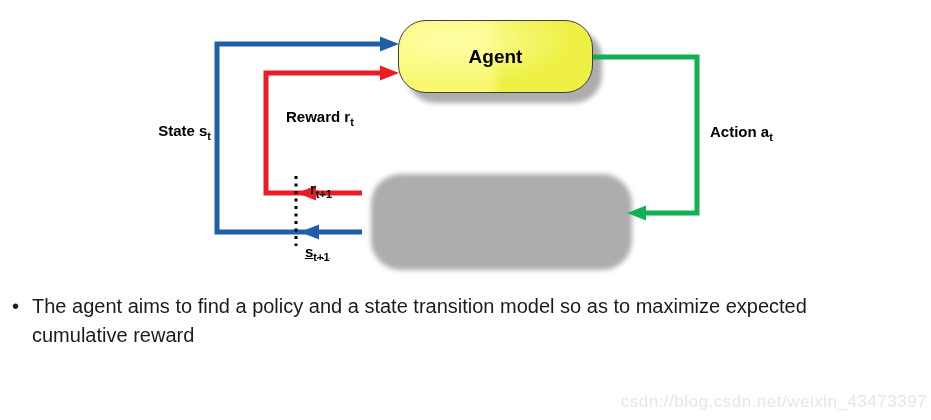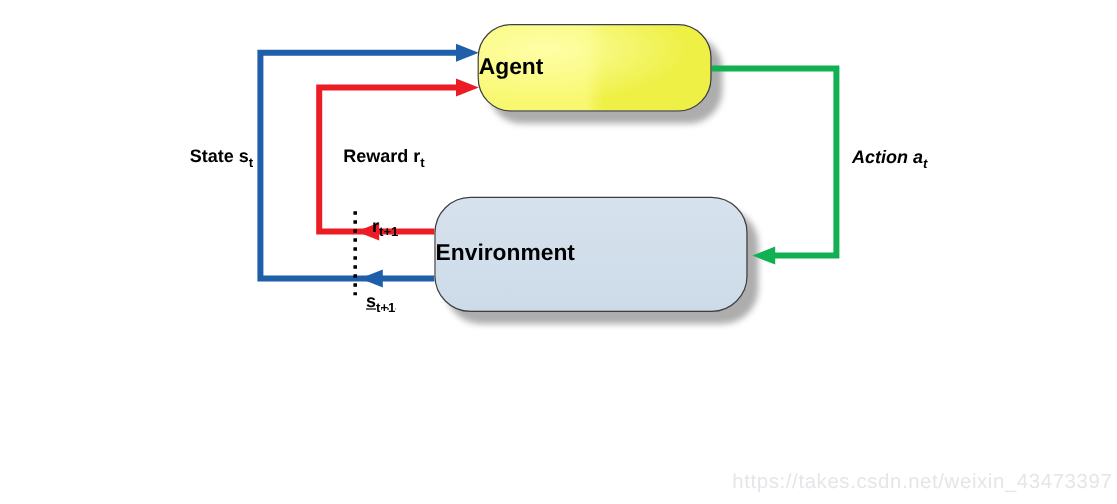--- a/index.html
+++ b/index.html
@@ -26,40 +26,40 @@
   .stage{position:absolute;inset:0;}
   .diagram{position:absolute;left:0;top:0;width:931px;height:285px;}
   .arrow-canvas{position:absolute;left:0;top:0;}
   .box-shadow{
     position:absolute;background:var(--shadow);filter:blur(2.5px);
   }
   .shadow-agent{left:407px;top:30px;width:195px;height:73px;border-radius:28px;}
   .shadow-env{left:371px;top:174px;width:261px;height:96px;border-radius:30px;}
   .node{
     position:absolute;border:1.6px solid var(--box-border);
-    display:flex;align-items:center;justify-content:flex-start;
+    display:flex;align-items:center;justify-content:center;
     font-weight:bold;font-size:19px;color:#000;
   }
   .node-agent{
     left:398px;top:20px;width:195px;height:73px;border-radius:28px;
     background:
       radial-gradient(ellipse at 28% 28%, rgba(255,255,170,0.95), rgba(255,255,170,0) 62%),
       linear-gradient(90deg, var(--agent-fill-light) 0%, var(--agent-fill-light) 46%, var(--agent-fill) 54%, var(--agent-fill) 100%);
   }
   .node-env{
     left:362px;top:164px;width:261px;height:96px;border-radius:30px;
     background:linear-gradient(180deg, var(--environment-fill-light), var(--environment-fill));
   }
   .lbl{
     position:absolute;font-weight:bold;font-size:15px;color:#000;white-space:nowrap;
   }
   .lbl sub{font-size:11px;line-height:0;}
   .lbl-state{left:101px;top:122px;width:110px;text-align:right;}
-  .lbl-reward{left:286px;top:122px;}
-  .lbl-action{left:710px;top:123px;font-style:italic;}
+  .lbl-reward{left:286px;top:108px;}
+  .lbl-action{left:710px;top:123px;}
   .lbl-rnext{left:310px;top:180px;}
   .lbl-snext{left:305px;top:243px;text-decoration:underline;}
   .bullets{
     position:absolute;left:10px;top:292px;width:890px;
     list-style:none;font-size:20px;line-height:29px;color:var(--text);
   }
   .bullets li{position:relative;padding-left:22px;margin-bottom:4px;}
   .bullets li::before{
     content:"\2022";position:absolute;left:2px;top:0;
   }
@@ -90,32 +90,30 @@
 
       <polyline points="593,57 697,57 697,213 644,213" fill="none" style="stroke:var(--action-arrow)" stroke-width="5"></polyline>
       <polygon points="627,213 646,205.5 646,220.5" style="fill:var(--action-arrow)"></polygon>
 
       <line x1="296" y1="176" x2="296" y2="246" style="stroke:var(--divider)" stroke-width="3" stroke-dasharray="3 4.5"></line>
     </svg>
 
     <div class="node node-agent">
       <span>Agent</span>
     </div>
-    <div class="node node-env">
-      <span>Environment</span>
-    </div>
 
     <div class="lbl lbl-state"><span>State s</span><sub>t</sub></div>
 
     <div class="lbl lbl-reward"><span>Reward r</span><sub>t</sub></div>
 
     <div class="lbl lbl-action"><span>Action a</span><sub>t</sub></div>
 
     <div class="lbl lbl-rnext"><span>r</span><sub>t+1</sub></div>
 
     <div class="lbl lbl-snext"><span>s</span><sub>t+1</sub></div>
   </div>
 
   <ul class="bullets">
+    <li>The agent aims to find a policy and a state transition model so as to maximize expected cumulative reward</li>
   </ul>
 
-  <div class="watermark">https://takes.csdn.net/weixin_43473397</div>
+  <div class="watermark">csdn://blog.csdn.net/weixin_43473397</div>
 </div>
 
 </body></html>

